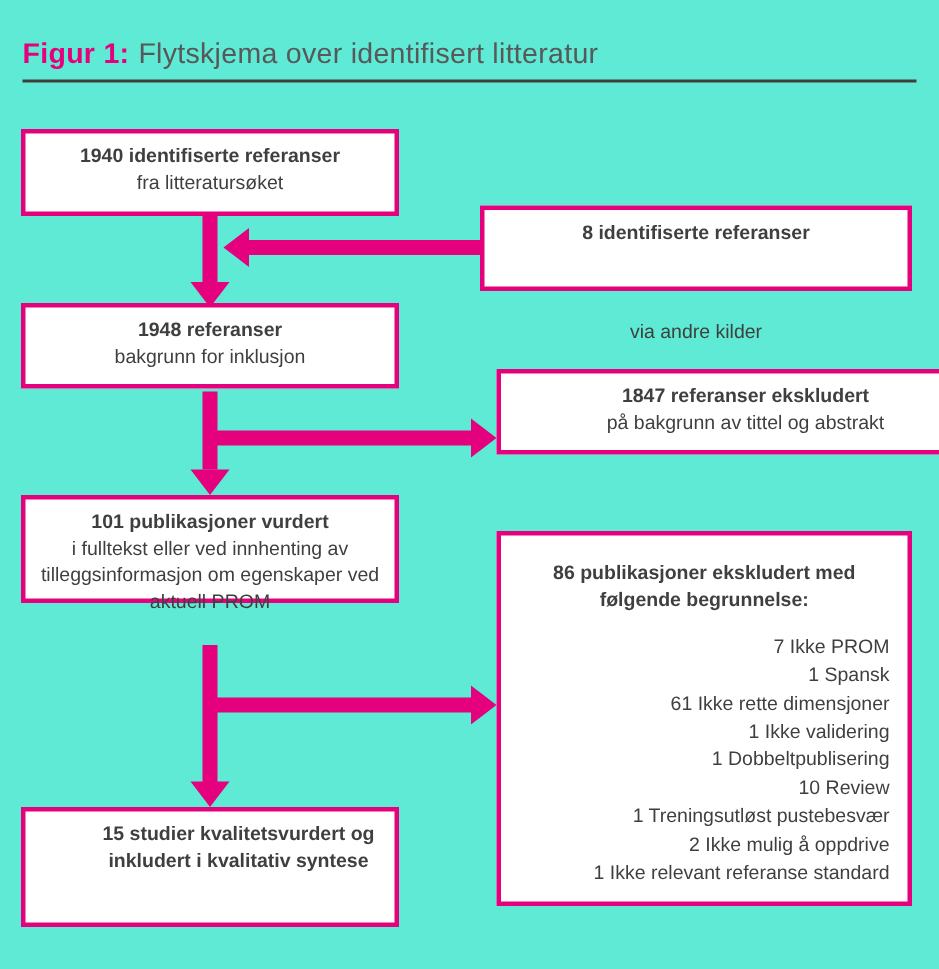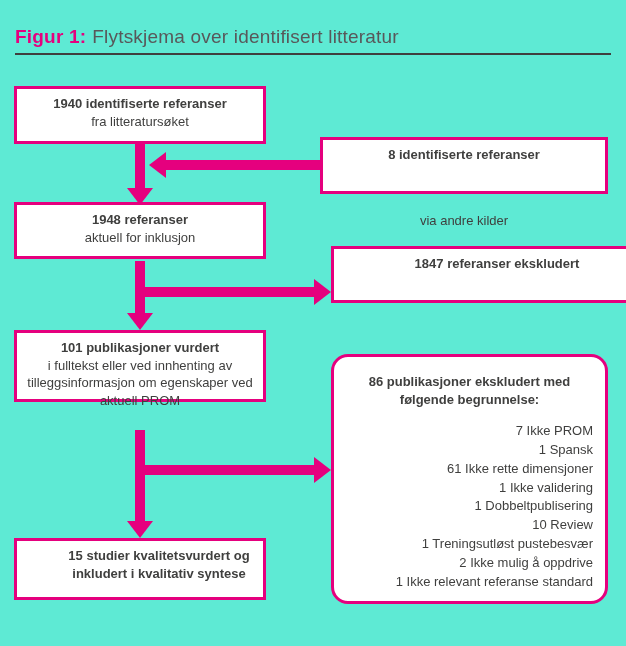--- a/index.html
+++ b/index.html
@@ -51,30 +51,29 @@
   .box .b { font-weight: bold; }
   .box-identified { left: 14px; top: 86px;  width: 252px; height: 58px; }
   .box-other      { left: 320px; top: 137px; width: 288px; height: 57px; gap: 48px; }
   .box-screened   { left: 14px; top: 202px; width: 252px; height: 57px; }
   .box-excl1      { left: 331px; top: 246px; width: 332px; height: 57px; }
   .box-assessed   { left: 14px; top: 330px; width: 252px; height: 72px; }
   .box-excl2 {
     left: 331px; top: 354px; width: 277px; height: 250px;
     justify-content: flex-start;
     padding: 16px 12px 10px 12px;
-    border-radius: 17px;
   }
   .box-excl2 .b { display: block; max-width: 230px; margin: 0 auto 14px auto; }
   .box-excl2 .reasons {
     align-self: stretch;
     text-align: right;
     padding-left: 2px;
   }
   .box-excl2 .reasons div { line-height: 1.45; }
-  .box-included   { left: 14px; top: 538px; width: 252px; height: 62px; padding-left: 48px; }
+  .box-included   { left: 14px; top: 538px; width: 252px; height: 80px; padding-left: 48px; }
   .shaft { position: absolute; background: #E5007E; }
   .head-down {
     position: absolute; width: 0; height: 0;
     border-left: 13px solid transparent;
     border-right: 13px solid transparent;
     border-top: 17px solid #E5007E;
   }
   .head-left {
     position: absolute; width: 0; height: 0;
     border-top: 13px solid transparent;
@@ -116,25 +115,26 @@
     <span>fra litteratursøket</span>
   </div>
 
   <div class="box box-other">
     <span class="b">8 identifiserte referanser</span>
     <span>via andre kilder</span>
   </div>
 
   <div class="box box-screened">
     <span class="b">1948 referanser</span>
-    <span>aktuell for inklusjon</span>
+    <span>bakgrunn for inklusjon</span>
   </div>
 
   <div class="box box-excl1">
     <span class="b">1847 referanser ekskludert</span>
+    <span>på bakgrunn av tittel og abstrakt</span>
   </div>
 
   <div class="box box-assessed">
     <span class="b">101 publikasjoner vurdert</span>
     <span>i fulltekst eller ved innhenting av tilleggsinformasjon om egenskaper ved aktuell PROM</span>
   </div>
 
   <div class="box box-excl2">
     <span class="b">86 publikasjoner ekskludert med følgende begrunnelse:</span>
     <div class="reasons">

